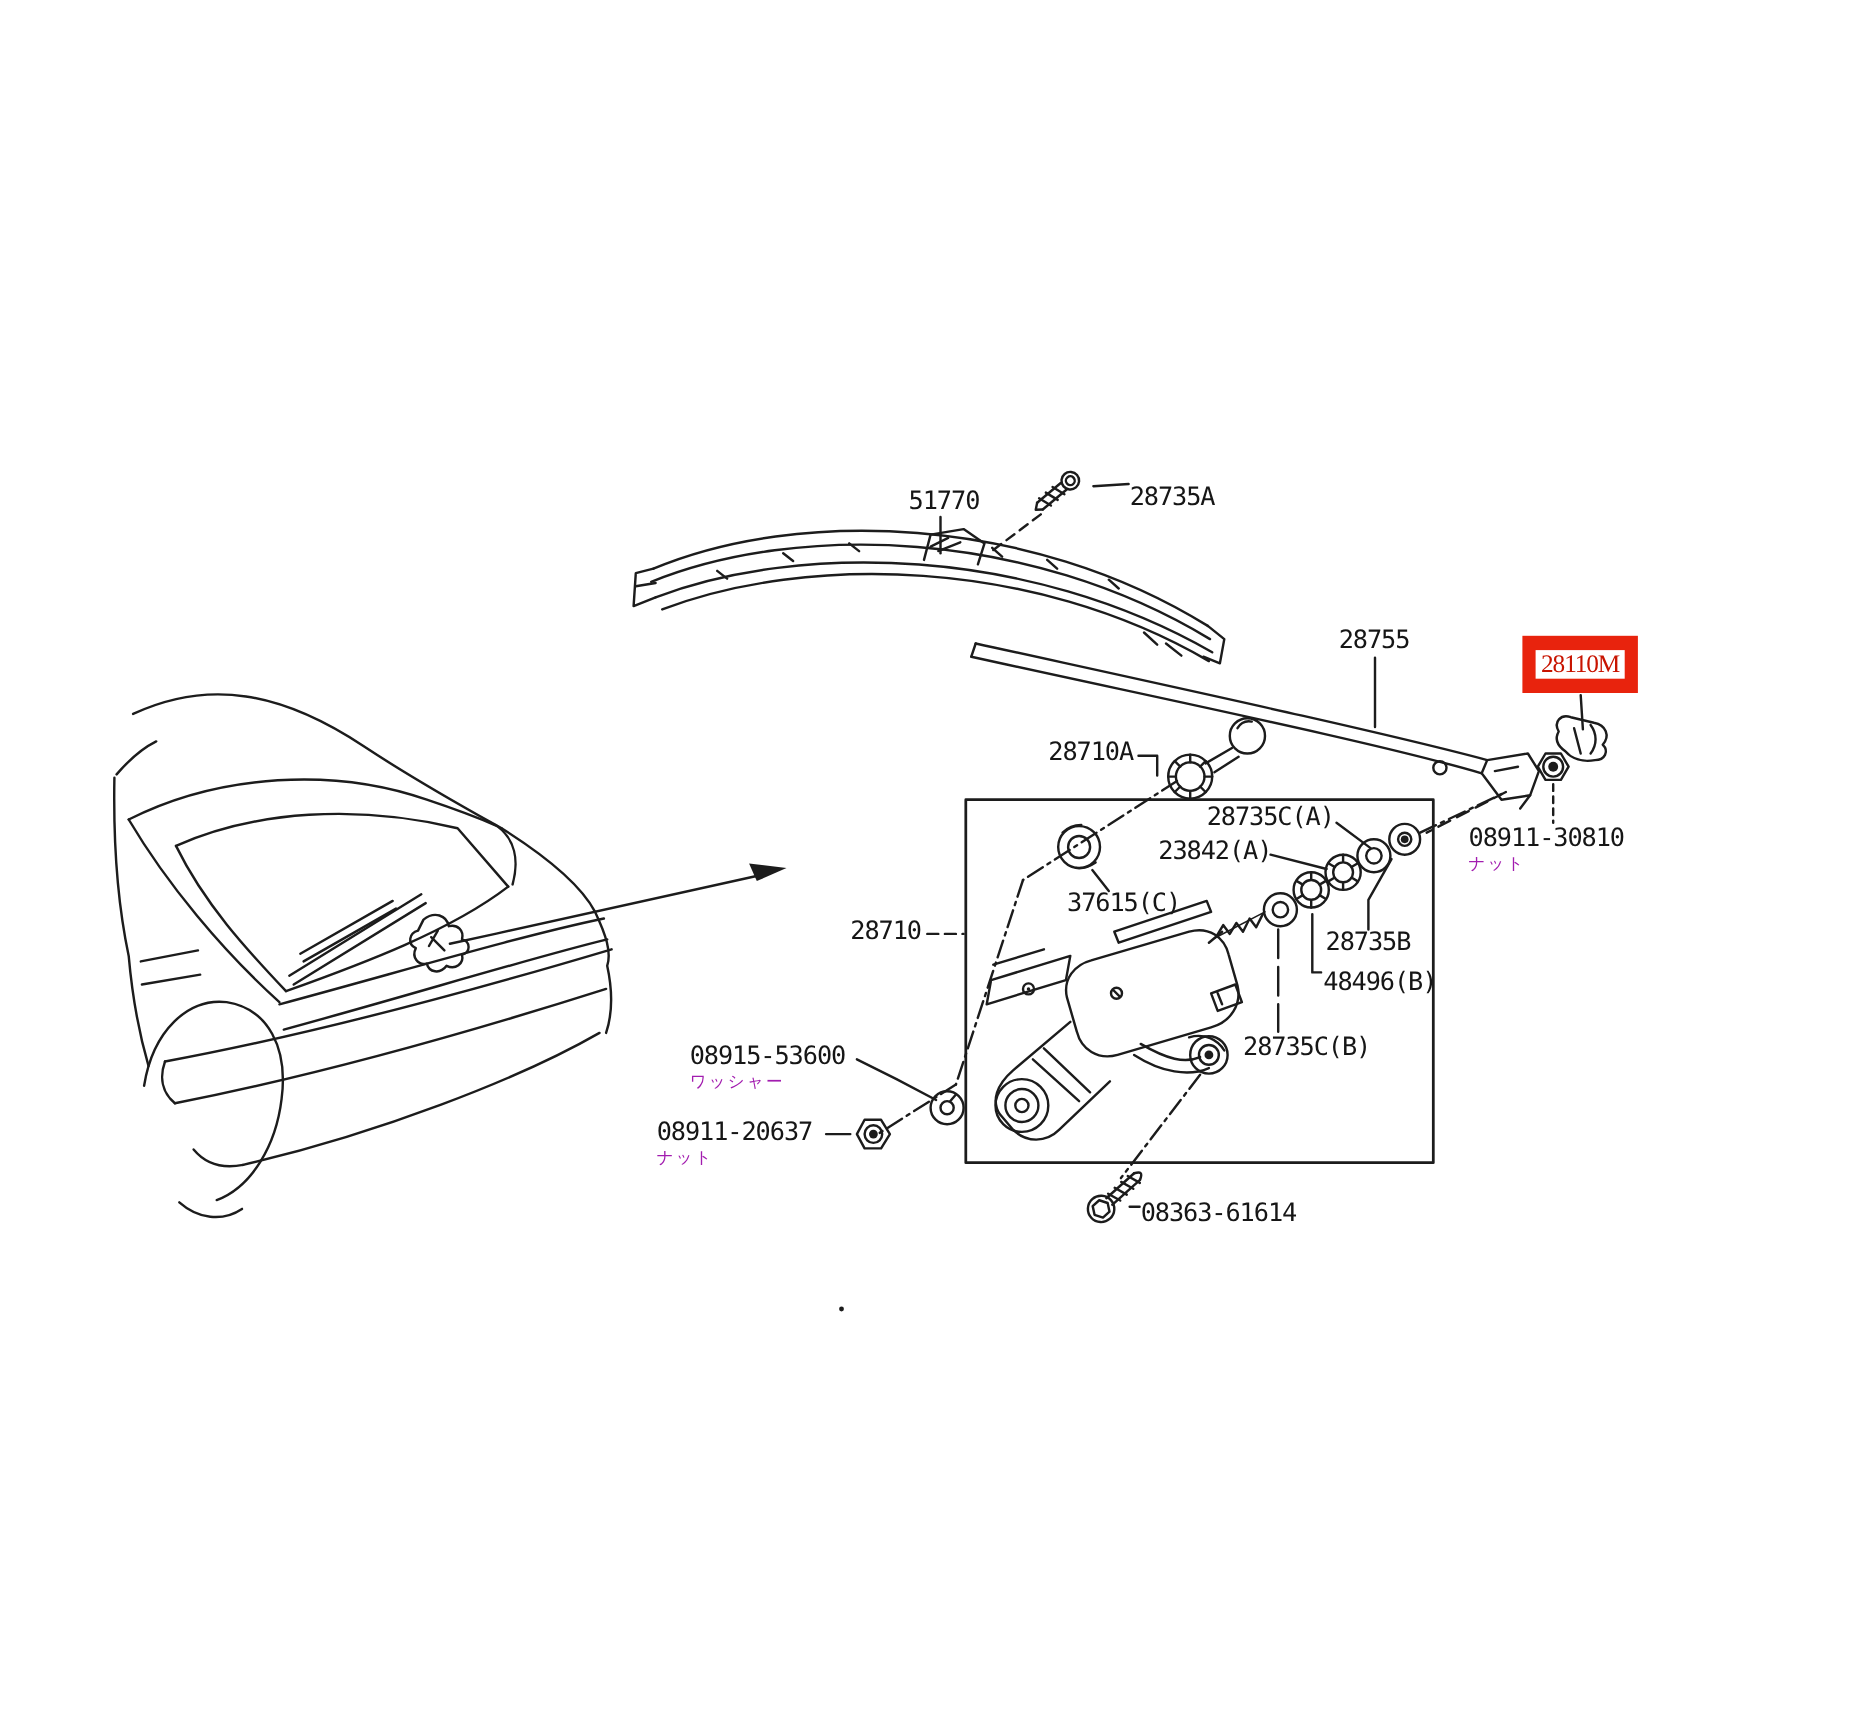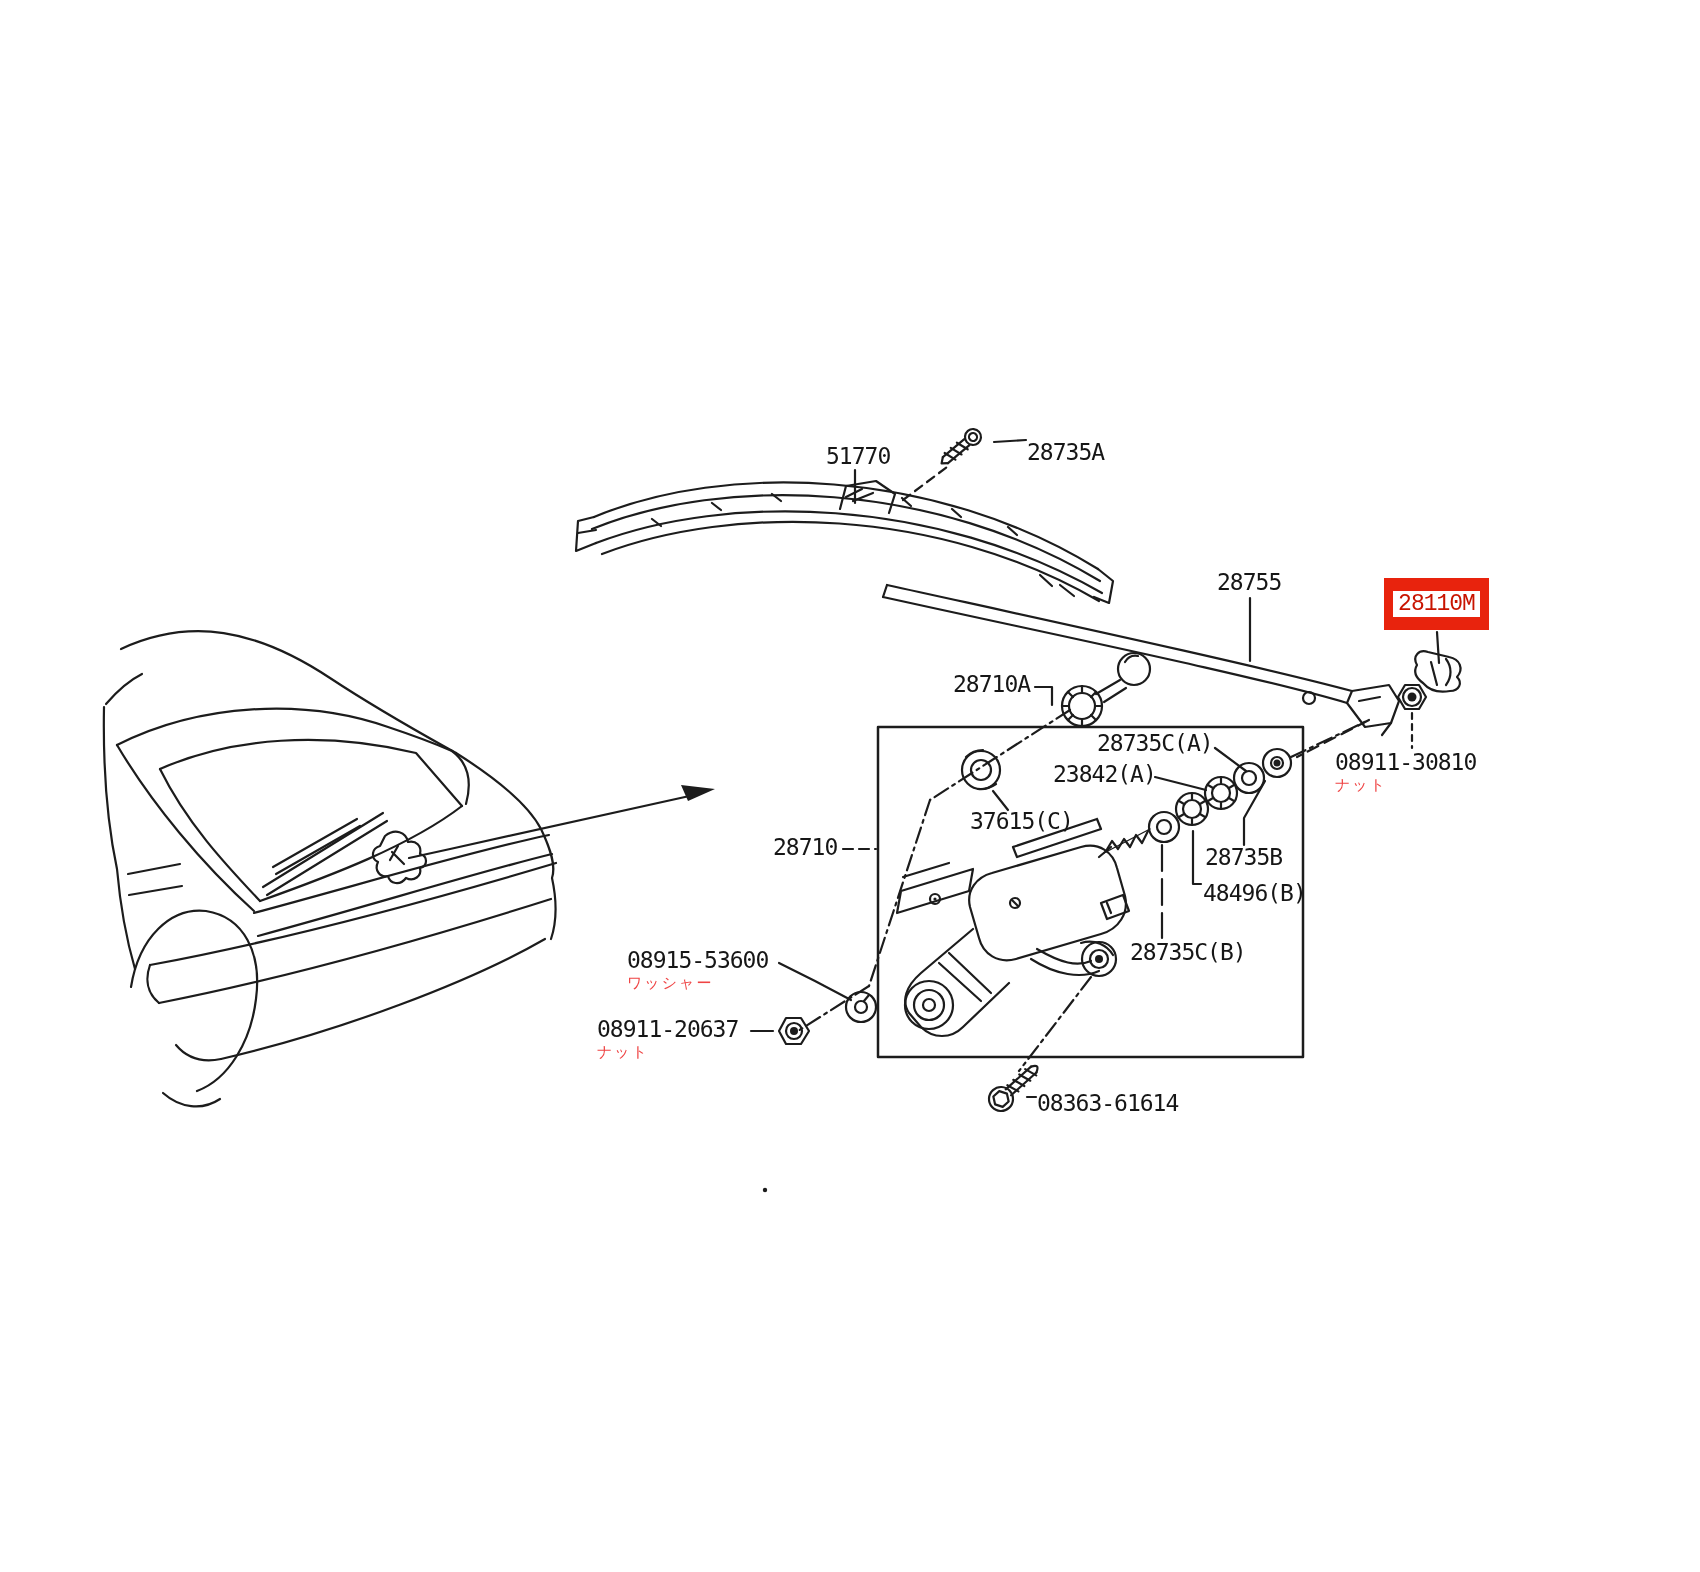--- a/index.html
+++ b/index.html
@@ -1,26 +1,26 @@
 <!DOCTYPE html>
 <html><head>
 <meta charset="utf-8">
 <style>
   html,body{margin:0;padding:0;background:#ffffff;}
   .stage{position:relative;width:1700px;height:1572px;background:#ffffff;overflow:hidden;
          font-family:"DejaVu Sans Mono",monospace;}
   svg{position:absolute;left:0;top:0;}
   .lbl{position:absolute;white-space:nowrap;font-size:23px;line-height:24px;
        letter-spacing:-1px;color:#161616;font-family:"DejaVu Sans Mono",monospace;}
-  .jp{position:absolute;white-space:nowrap;font-size:15px;line-height:16px;color:#ef4444;
+  .jp{position:absolute;white-space:nowrap;font-size:15px;line-height:16px;color:#a21caf;
       font-family:"DejaVu Sans",sans-serif;letter-spacing:2px;}
   .hl{position:absolute;left:1384px;top:578px;width:105px;height:52px;background:#e8230d;
       display:flex;align-items:center;justify-content:center;}
   .hl-inner{background:#ffffff;color:#c81400;font-size:23px;letter-spacing:-1px;
-      padding:0 5px;font-family:Liberation Mono, monospace;}
+      padding:0 5px;font-family:Liberation Serif, serif;}
 </style>
 </head>
 <body>
 
 <div class="stage">
 
 <svg width="1700" height="1572" viewBox="0 0 1700 1572" fill="none" stroke="#1c1c1c" stroke-width="2.2" stroke-linecap="round" stroke-linejoin="round">
 
   <g>
     <path d="M121,649 C190,617 256,629 330,678 C380,711 422,734 456,753"></path>

